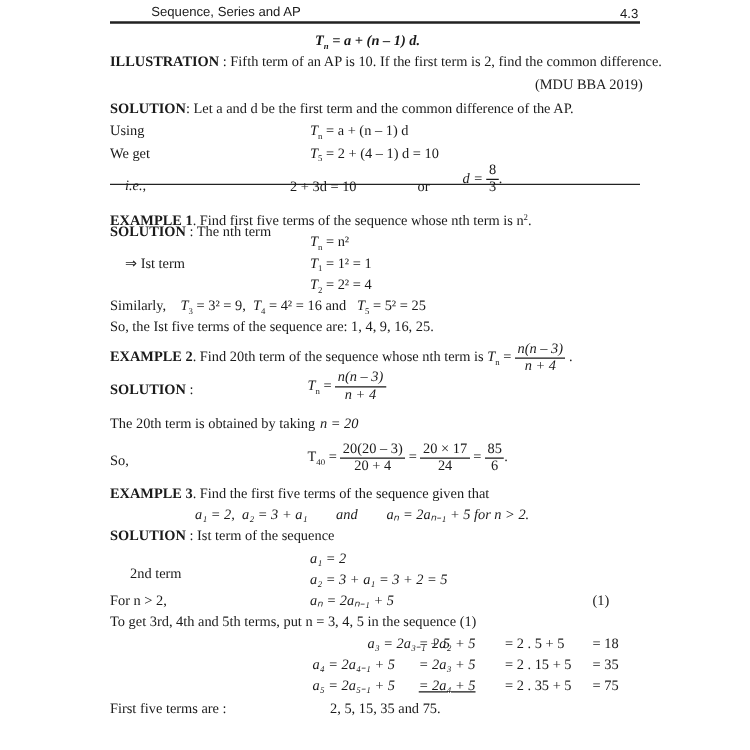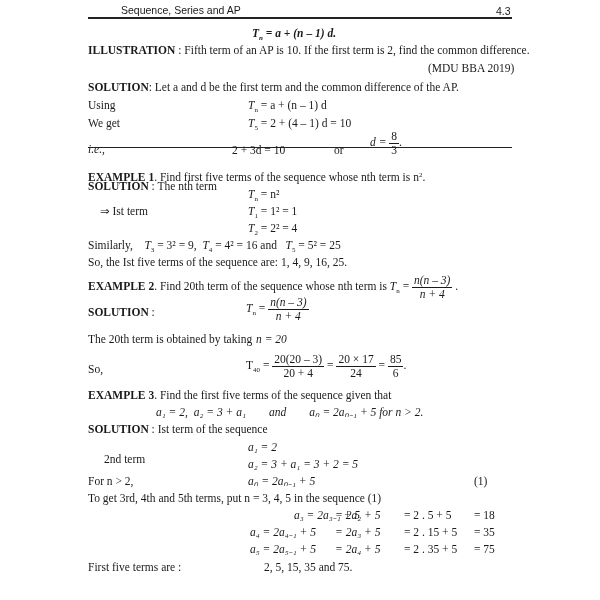--- a/index.html
+++ b/index.html
@@ -38,21 +38,21 @@
 <div class="abs" style="left:88px;top:98px;">Using</div>
 <div class="abs" style="left:248px;top:98px;">
   <i>T</i><sub>n</sub><span> = a + (n – 1) d</span>
 </div>
 <div class="abs" style="left:88px;top:116px;">We get</div>
 <div class="abs" style="left:248px;top:116px;">
   <i>T</i><sub>5</sub><span> = 2 + (4 – 1) d = 10</span>
 </div>
 
 <div class="rule" style="top:147px;height:1px;"></div>
-<div class="abs" style="left:88px;top:142px;font-style:italic;">i.e.,</div>
+<div class="abs" style="left:100px;top:142px;font-style:italic;">i.e.,</div>
 <div class="abs" style="left:232px;top:143px;">2 + 3d = 10</div>
 <div class="abs" style="left:334px;top:143px;">or</div>
 <div class="abs" style="left:370px;top:130px;">
   <i>d =</i>
   <span class="frac">
       <span class="num">8</span>
       <span class="den">3</span>
     </span><span>.</span>
 </div>
 
@@ -135,18 +135,18 @@
 <div class="abs" style="left:335px;top:508px;font-style:italic;">= 2a₂ + 5</div>
 <div class="abs" style="left:404px;top:508px;">= 2 . 5 + 5</div>
 <div class="abs" style="left:474px;top:508px;">= 18</div>
 
 <div class="abs" style="left:250px;top:525px;font-style:italic;">a₄ = 2a₄₋₁ + 5</div>
 <div class="abs" style="left:335px;top:525px;font-style:italic;">= 2a₃ + 5</div>
 <div class="abs" style="left:404px;top:525px;">= 2 . 15 + 5</div>
 <div class="abs" style="left:474px;top:525px;">= 35</div>
 
 <div class="abs" style="left:250px;top:542px;font-style:italic;">a₅ = 2a₅₋₁ + 5</div>
-<div class="abs" style="left:335px;top:542px;font-style:italic;">= 2a₄ + 5</div>
+<div class="abs" style="left:335px;top:542px;font-style:italic;text-decoration:underline;">= 2a₄ + 5</div>
 <div class="abs" style="left:404px;top:542px;">= 2 . 35 + 5</div>
 <div class="abs" style="left:474px;top:542px;">= 75</div>
 
 <div class="abs" style="left:88px;top:560px;">First five terms are :</div>
 <div class="abs" style="left:264px;top:560px;">2, 5, 15, 35 and 75.</div>
 
 </body></html>

